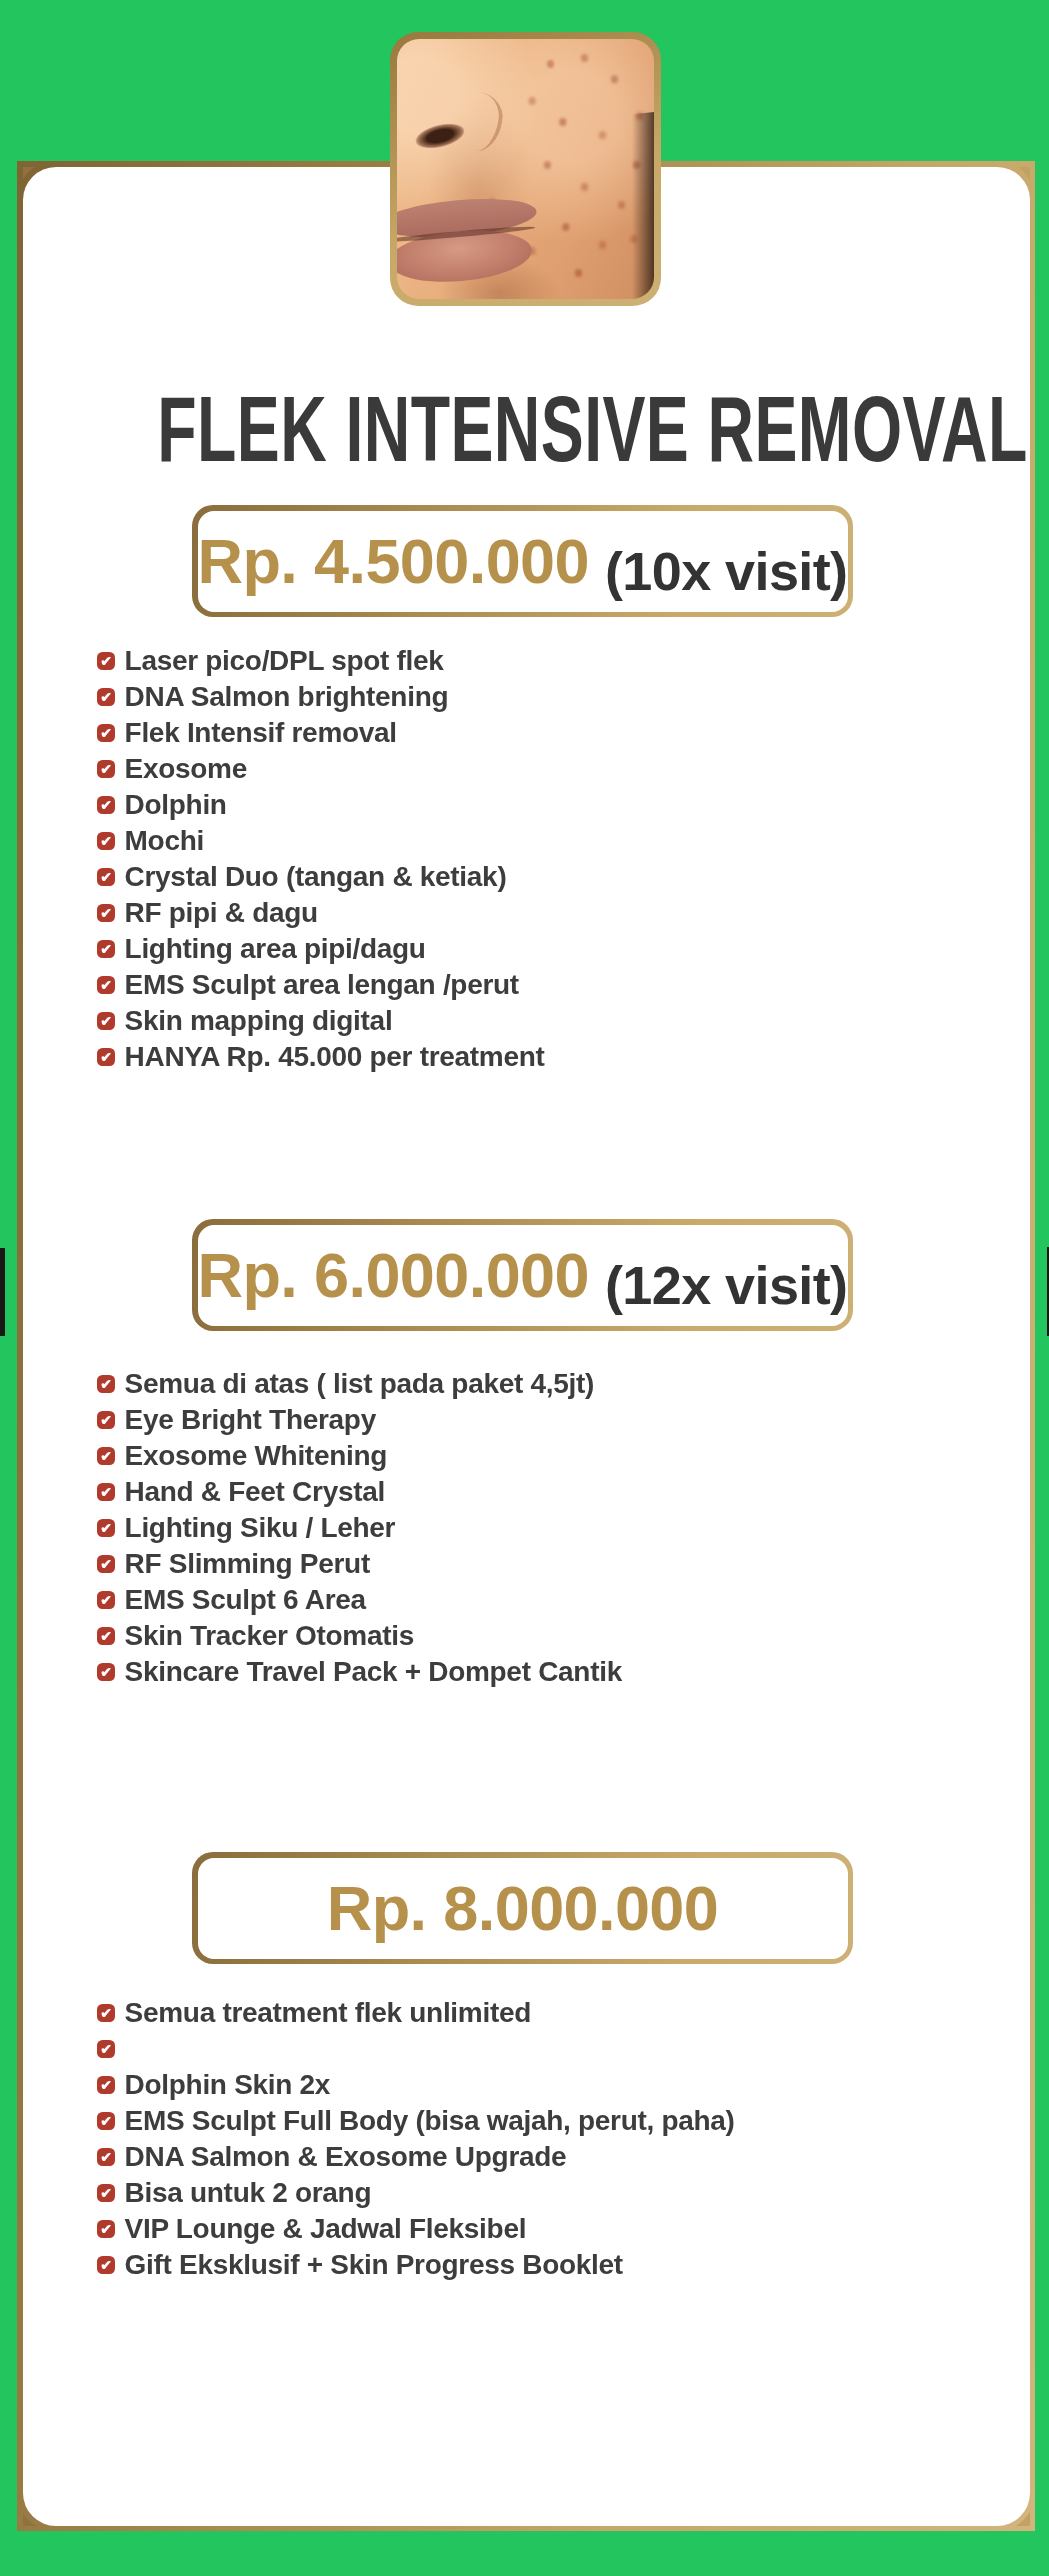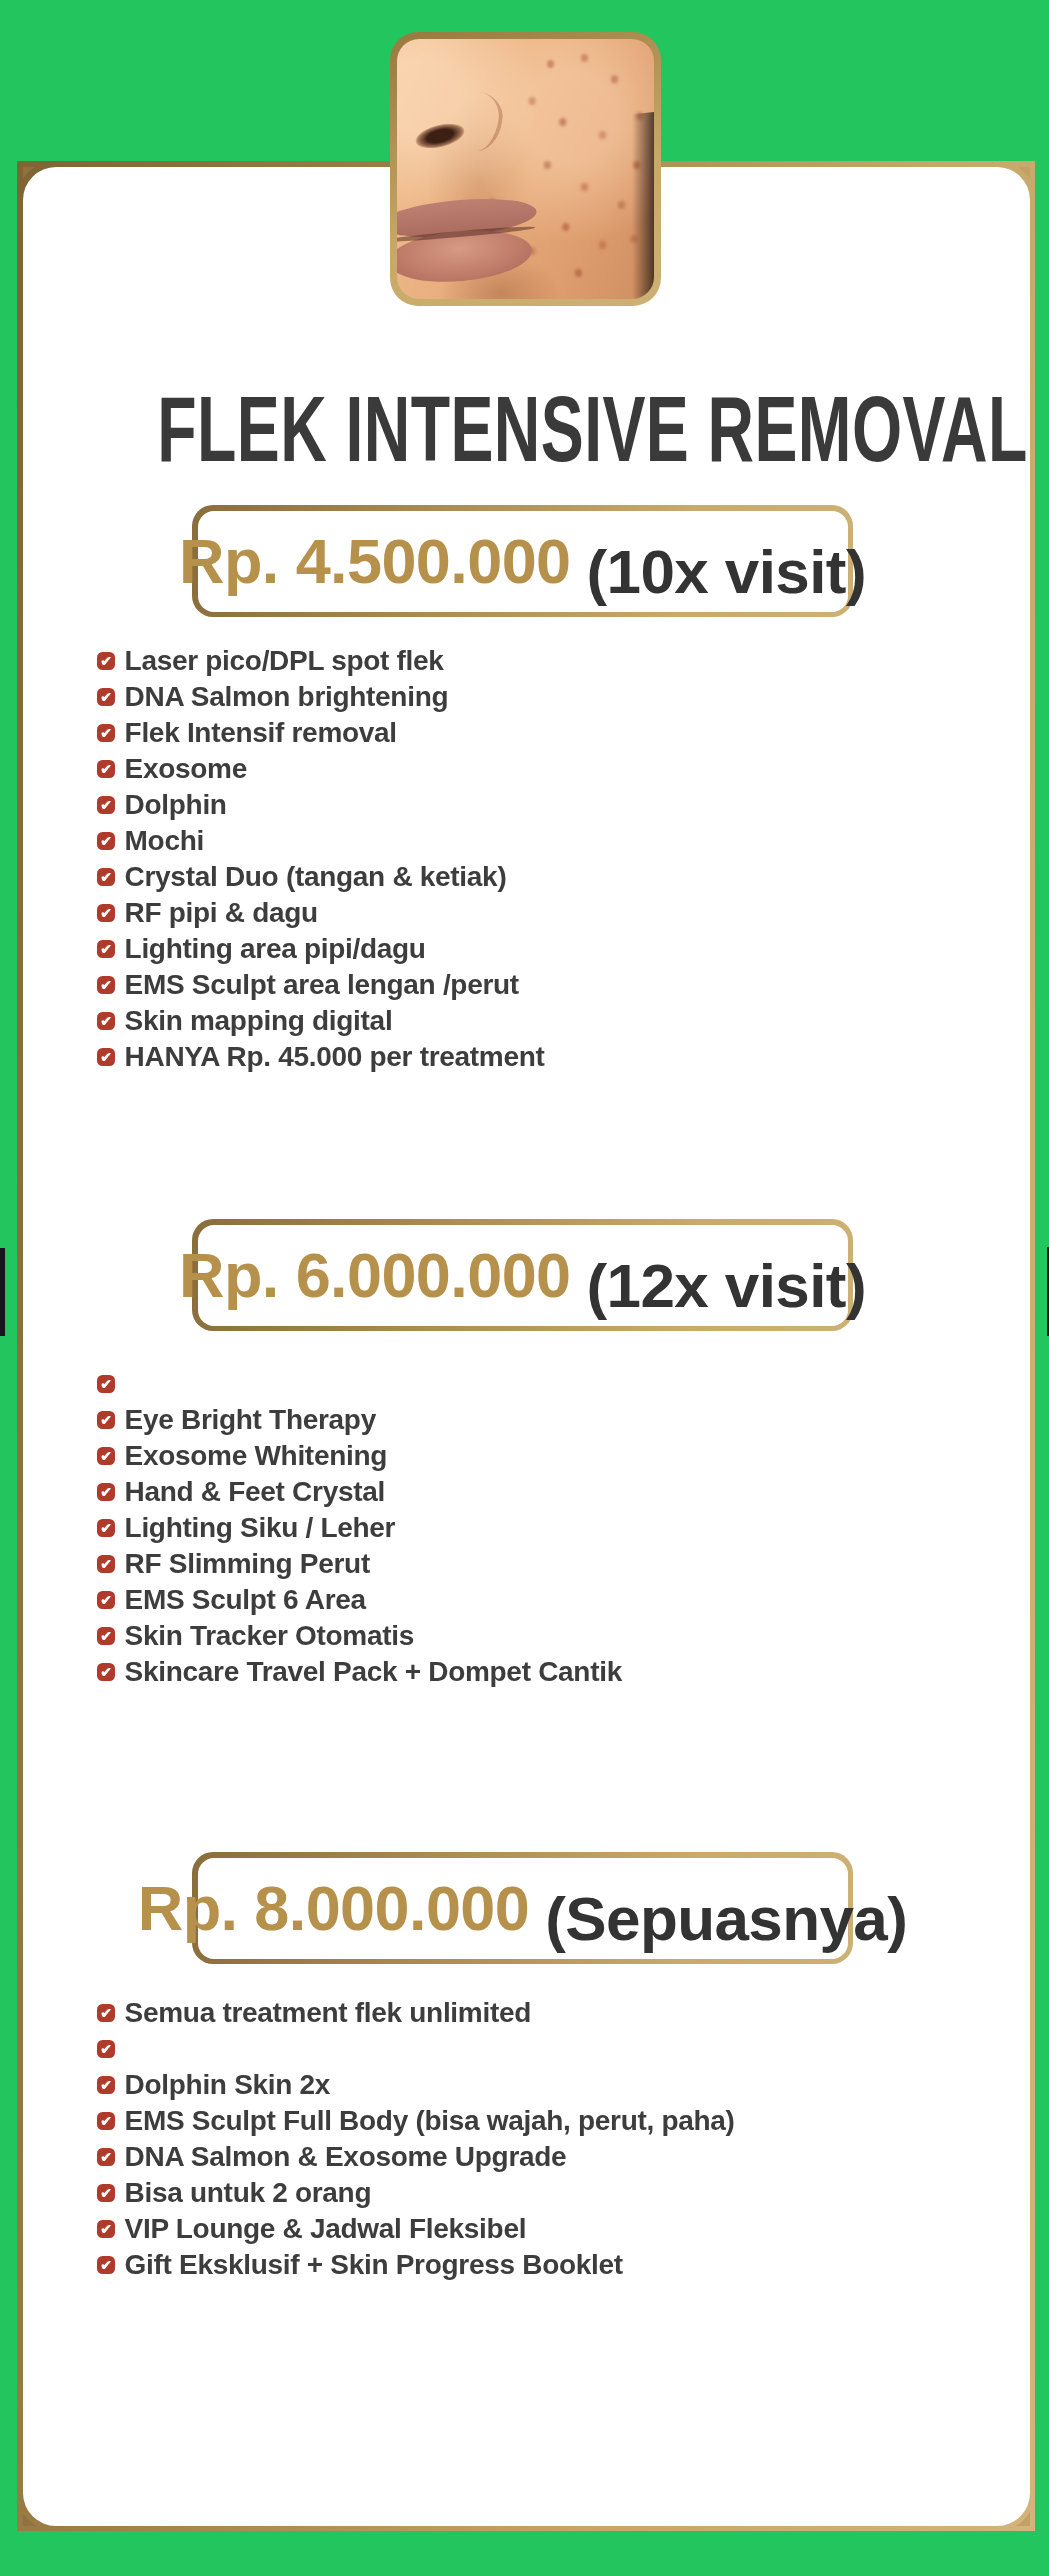--- a/index.html
+++ b/index.html
@@ -68,21 +68,21 @@
     font-size:92px;font-weight:bold;line-height:1;color:#3a3a3a;
     transform:scaleX(0.70);letter-spacing:0.6px;white-space:nowrap;}
 
   
   .pbox{position:absolute;left:192px;width:661px;height:112px;border-radius:21px;
     background:linear-gradient(98deg,#8a6d3c 0%,#a98a50 35%,#c9aa6a 75%,#cdb075 100%);}
   .pbox.p1{top:505px;} .pbox.p2{top:1219px;} .pbox.p3{top:1852px;}
   .pbox-in{position:absolute;inset:5.5px;border-radius:16px;background:#ffffff;
     display:flex;align-items:center;justify-content:center;gap:16px;white-space:nowrap;}
   .price{font-size:63px;font-weight:bold;color:#b6914c;letter-spacing:-0.6px;}
-  .visits{font-size:62px;font-weight:bold;color:#333333;letter-spacing:-0.6px;margin-top:20px;}
+  .visits{font-size:54px;font-weight:bold;color:#333333;letter-spacing:-0.6px;margin-top:20px;}
 
   
   .list{position:absolute;left:97px;width:909px;}
   .list.l1{top:643px;} .list.l2{top:1366px;} .list.l3{top:1995px;}
   .item{display:flex;align-items:center;height:36px;}
   .check{flex:0 0 auto;width:18.4px;height:18.4px;border-radius:5.5px;background:#b03a2c;
     color:#ffffff;font-size:14px;font-weight:bold;line-height:18.4px;text-align:center;
     margin-right:9.2px;}
   .item-text{font-size:28px;font-weight:bold;color:#3d3d3d;letter-spacing:-0.3px;white-space:nowrap;}
 </style>
@@ -180,20 +180,21 @@
 
   <div class="pbox p2">
     <div class="pbox-in">
       <span class="price">Rp. 6.000.000</span>
       <span class="visits">(12x visit)</span>
     </div>
   </div>
   <div class="list l2">
       <div class="item">
         <span class="check">✔</span>
+        <span class="item-text">Semua di atas ( list pada paket 4,5jt)</span>
       </div>
       <div class="item">
         <span class="check">✔</span>
         <span class="item-text">Eye Bright Therapy</span>
       </div>
       <div class="item">
         <span class="check">✔</span>
         <span class="item-text">Exosome Whitening</span>
       </div>
       <div class="item">
@@ -218,21 +219,20 @@
       </div>
       <div class="item">
         <span class="check">✔</span>
         <span class="item-text">Skincare Travel Pack + Dompet Cantik</span>
       </div>
     </div>
 
   <div class="pbox p3">
     <div class="pbox-in">
       <span class="price">Rp. 8.000.000</span>
-      <span class="visits">(Sepuasnya)</span>
     </div>
   </div>
   <div class="list l3">
       <div class="item">
         <span class="check">✔</span>
         <span class="item-text">Semua treatment flek unlimited</span>
       </div>
       <div class="item">
         <span class="check">✔</span>
       </div>

